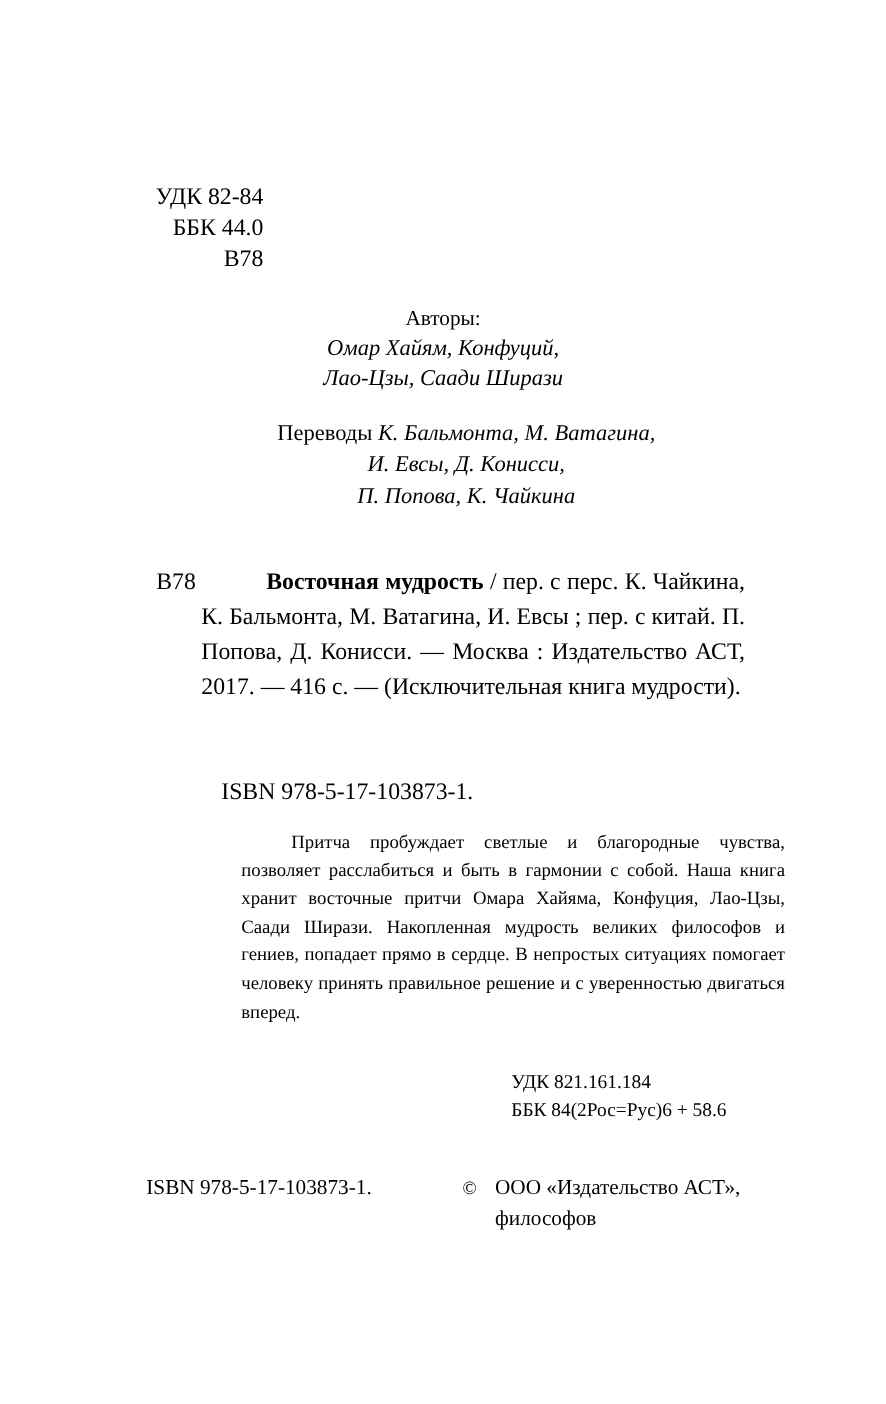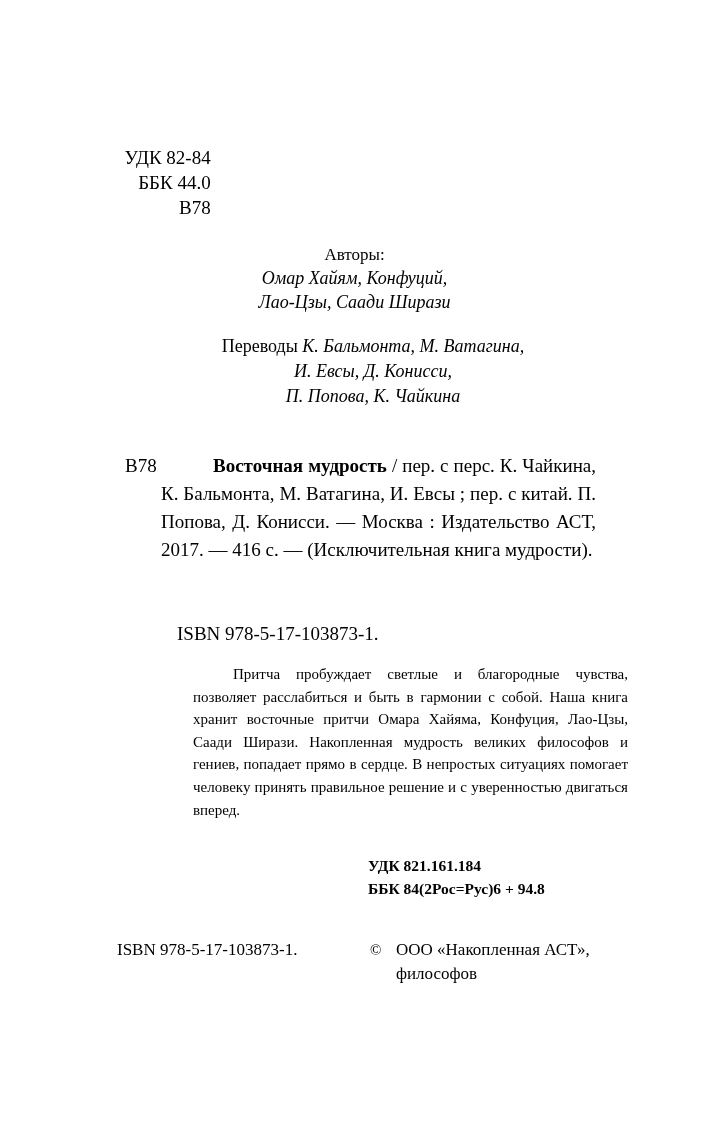--- a/index.html
+++ b/index.html
@@ -117,23 +117,23 @@
     font-size: 15px;
     line-height: 22.6px;
     text-align: justify;
     text-justify: inter-word;
     text-indent: 40px;
   }
 
   
   .class-bottom {
     position: absolute;
-    left: 368px;
+    left: 409px;
     top: 854px;
-    font-weight: bold;
+    font-weight: normal;
     font-size: 15.5px;
     line-height: 23px;
     white-space: nowrap;
   }
   .class-bottom span { display: block; }
 
   
   .footer {
     position: absolute;
     left: 117px;
@@ -191,24 +191,24 @@
     <span class="record-marker">В78</span>
     <div class="record-body"><span class="first-line-gap"></span><span class="title-bold">Восточная мудрость</span><span> / пер. с перс. К. Чайкина, К. Бальмонта, М. Ватагина, И. Евсы ; пер. с китай. П. Попова, Д. Конисси. — Москва : Издательство АСТ, 2017. — 416 с. — (Исключительная книга мудрости).</span></div>
   </div>
 
   <div class="record-isbn">ISBN 978-5-17-103873-1.</div>
 
   <div class="annotation">Притча пробуждает светлые и благородные чувства, позволяет расслабиться и быть в гармонии с собой. Наша книга хранит восточные притчи Омара Хайяма, Конфуция, Лао-Цзы, Саади Ширази. Накопленная мудрость великих философов и гениев, попадает прямо в сердце. В непростых ситуациях помогает человеку принять правильное решение и с уверенностью двигаться вперед.</div>
 
   <div class="class-bottom">
     <span>УДК 821.161.184</span>
-    <span>ББК 84(2Рос=Рус)6 + 94.8</span>
+    <span>ББК 84(2Рос=Рус)6 + 58.6</span>
   </div>
 
   <div class="footer">
     <div class="footer-isbn">ISBN 978-5-17-103873-1.</div>
     <div class="footer-copyright">
-      <span class="copy-symbol">©</span><span>ООО «Накопленная АСТ»,</span>
+      <span class="copy-symbol">©</span><span>ООО «Издательство АСТ»,</span>
       <span class="copy-second">философов</span>
     </div>
   </div>
 
 </div>
 
 </body></html>

